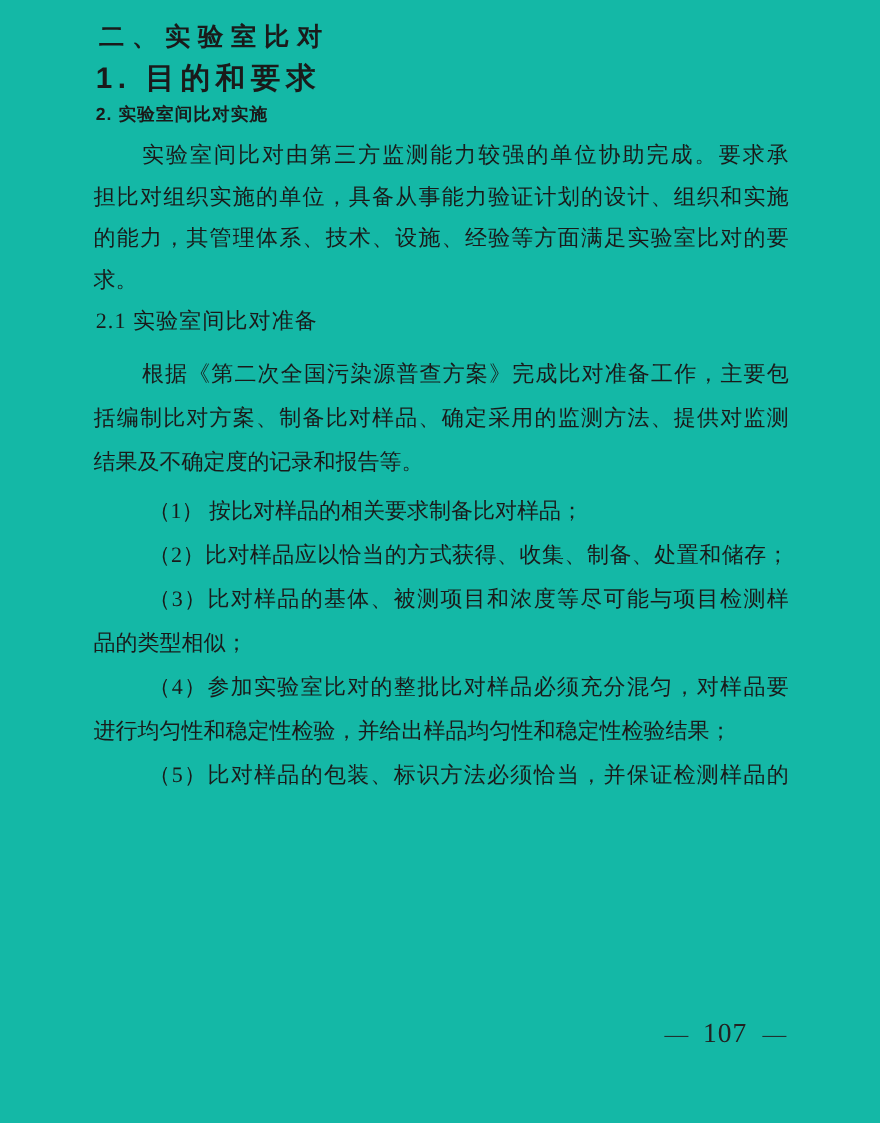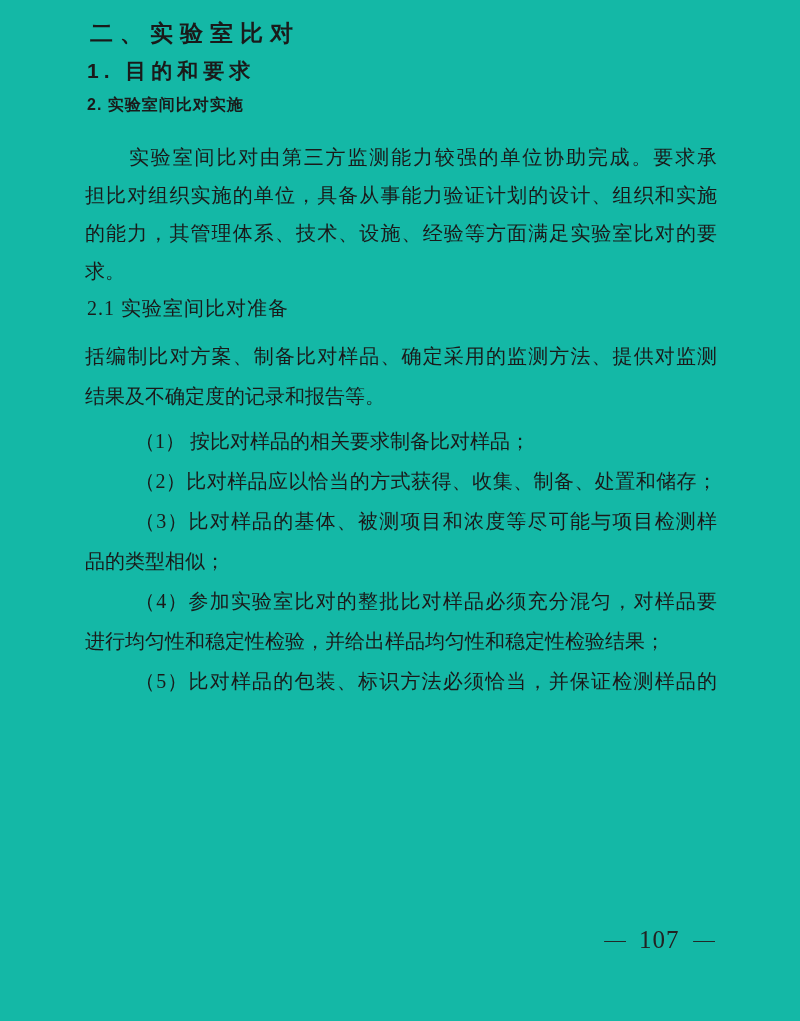--- a/index.html
+++ b/index.html
@@ -22,21 +22,21 @@
     font-family: "Liberation Sans", "DejaVu Sans", sans-serif;
     font-weight: bold;
     font-size: 23px;
     letter-spacing: 7px;
     line-height: 30px;
     margin: 6px 0 0 5px;
   }
   .h2 {
     font-family: "Liberation Sans", "DejaVu Sans", sans-serif;
     font-weight: bold;
-    font-size: 21px;
+    font-size: 27px;
     letter-spacing: 5px;
     line-height: 30px;
     margin: 8px 0 0 2px;
   }
   .h3 {
     font-family: "Liberation Sans", "DejaVu Sans", sans-serif;
     font-weight: bold;
     font-size: 16px;
     letter-spacing: 1px;
     line-height: 30px;
@@ -59,21 +59,21 @@
   }
   .lh40 .line { line-height: 40px; height: 40px; }
   .just {
     text-align: justify;
     text-align-last: justify;
     text-justify: inter-character;
   }
   .ind { padding-left: 44px; }
   .ind-item { padding-left: 50px; }
   .para { margin-top: 0; }
-  .para.mt-sm { margin-top: 18px; }
+  .para.mt-sm { margin-top: 2px; }
   .para.mt-md { margin-top: 5px; }
   .para.mt-lg { margin-top: 14px; }
   .footer {
     position: absolute;
     left: 606px;
     top: 926px;
     display: flex;
     align-items: center;
     gap: 15px;
     font-size: 19px;
@@ -98,20 +98,21 @@
     <div class="para mt-sm">
       <div class="line just ind">实验室间比对由第三方监测能力较强的单位协助完成。要求承</div>
       <div class="line just">担比对组织实施的单位，具备从事能力验证计划的设计、组织和实施</div>
       <div class="line just">的能力，其管理体系、技术、设施、经验等方面满足实验室比对的要</div>
       <div class="line">求。</div>
     </div>
 
     <div class="h4">2.1  实验室间比对准备</div>
 
     <div class="para mt-lg lh40">
+      <div class="line just ind">根据《第二次全国污染源普查方案》完成比对准备工作，主要包</div>
       <div class="line just">括编制比对方案、制备比对样品、确定采用的监测方法、提供对监测</div>
       <div class="line">结果及不确定度的记录和报告等。</div>
     </div>
 
 
     <div class="para mt-md lh40">
       <div class="line ind-item">（1） 按比对样品的相关要求制备比对样品；</div>
       <div class="line just ind-item">（2）比对样品应以恰当的方式获得、收集、制备、处置和储存；</div>
       <div class="line just ind-item">（3）比对样品的基体、被测项目和浓度等尽可能与项目检测样</div>
       <div class="line">品的类型相似；</div>

